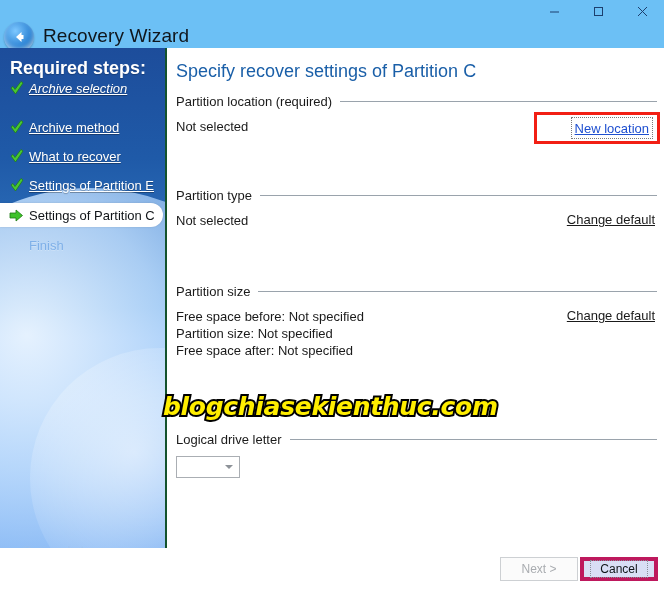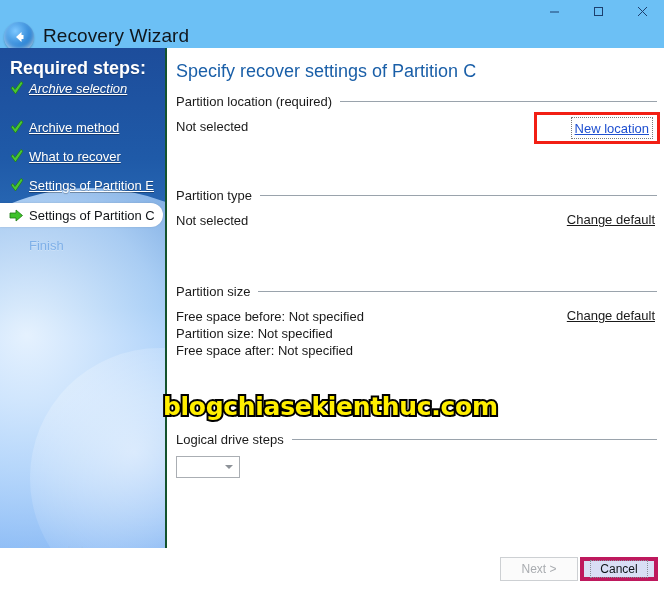--- a/index.html
+++ b/index.html
@@ -196,20 +196,21 @@
   #watermark {
     position: absolute; left: 163px; top: 392px;
     font-size: 25px; font-weight: bold;
     font-family: "DejaVu Sans", sans-serif;
     color: #ffee00;
     letter-spacing: -0.3px;
     white-space: nowrap;
     z-index: 20;
     -webkit-text-stroke: 4px #000000;
     paint-order: stroke fill;
+    font-style: italic;
   }
 
   
   #footer {
     position: absolute; left: 0; top: 548px;
     width: 664px; height: 45px;
     background: #ffffff;
   }
   .btn {
     position: absolute; top: 9px;
@@ -369,21 +370,21 @@
       <div class="sec-body" style="height:70px;">
         <div class="valtext">Free space before: Not specified</div>
         <div class="valtext">Partition size: Not specified</div>
         <div class="valtext">Free space after: Not specified</div>
         <a class="actlink">Change default</a>
       </div>
     </div>
 
     <div class="section" style="top:384px;">
       <div class="sec-head">
-        <span class="t">Logical drive steps</span>
+        <span class="t">Logical drive letter</span>
         <span class="rule"></span>
       </div>
       <div class="sec-body" style="height:34px;">
         <div id="drivecombo">
           <span style="font-size:12px;color:#101418;padding-left:5px;"></span>
           <span class="arrow"></span>
         </div>
       </div>
     </div>
 

